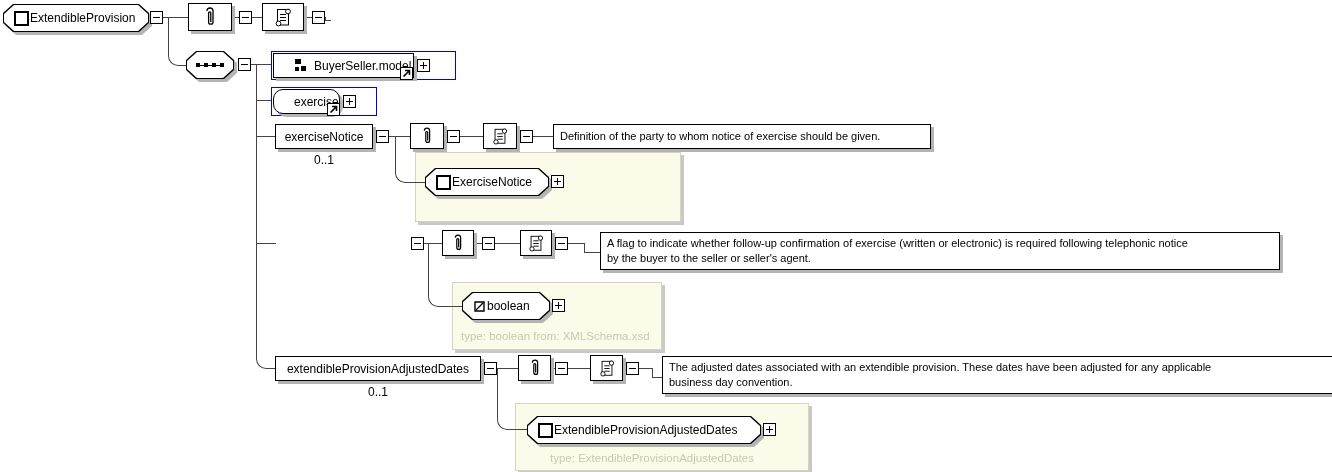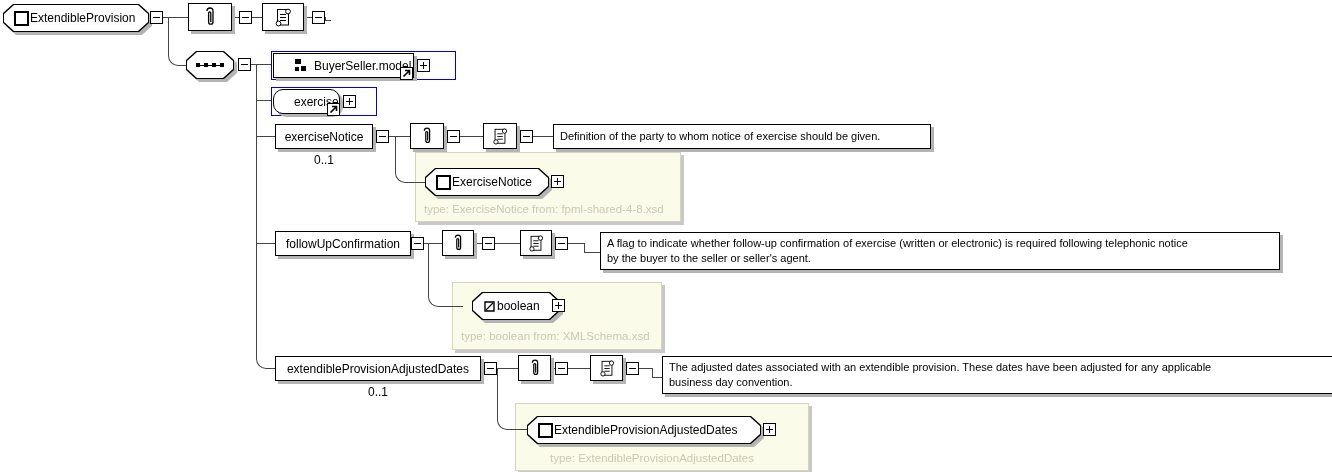--- a/index.html
+++ b/index.html
@@ -220,25 +220,21 @@
 
   <div class="hexwrap" style="left:425px;top:168px;width:124px;height:28px;">
     <div class="hexo"></div>
       <div class="hexi"></div>
     <div class="hexc">
       <span class="sq-icon"></span>
       <span>ExerciseNotice</span>
     </div>
   </div>
   <div class="pm plus" style="left:551px;top:175px;"></div>
-  <div class="typenote" style="left:424px;top:203px;">type: ExerciseNotice from: fpml-shared-4-8.xsd</div>
-
-  <div class="ebox" style="left:275px;top:231px;width:136px;height:25px;">
-    <span>followUpConfirmation</span>
-  </div>
+
   <div class="pm minus" style="left:411px;top:237px;"></div>
   <div class="ibox" style="left:442px;top:230px;width:32px;height:26px;">
     <span>
       <svg width="14" height="22" viewBox="0 0 16 24">
           <path d="M5 6 a3 3 0 0 1 6 0 v11 a2.2 2.2 0 0 1 -4.4 0 V8 a1.1 1.1 0 0 1 2.2 0 v9" fill="none" stroke="#000" stroke-width="1.4"></path>
         </svg>
     </span>
   </div>
   <div class="pm minus" style="left:482px;top:237px;"></div>
   <div class="ibox" style="left:520px;top:230px;width:32px;height:26px;">
@@ -252,21 +248,21 @@
             <line x1="7" y1="11.5" x2="13" y2="11.5"></line>
             <line x1="7" y1="14.5" x2="13" y2="14.5"></line>
       </g>
         </svg>
     </span>
   </div>
   <div class="pm minus" style="left:555px;top:237px;"></div>
   <div class="docbox" style="left:600px;top:232px;width:680px;height:38px;">A flag to indicate whether follow-up confirmation of exercise (written or electronic) is required following telephonic notice
 by the buyer to the seller or seller's agent.</div>
 
-  <div class="hexwrap" style="left:472px;top:292px;width:88px;height:28px;border-radius:6px;">
+  <div class="hexwrap" style="left:462px;top:292px;width:88px;height:28px;border-radius:6px;">
     <div class="hexo"></div>
       <div class="hexi"></div>
     <div class="hexc">
       <span>
         <svg width="13" height="13" viewBox="0 0 13 13">
             <path d="M2 2 H11 V11 H2 Z" fill="#fff" stroke="#000" stroke-width="1.4"></path>
             <path d="M3 10 L10 3" stroke="#000" stroke-width="1.2"></path>
           </svg>
       </span>
       <span>boolean</span>

